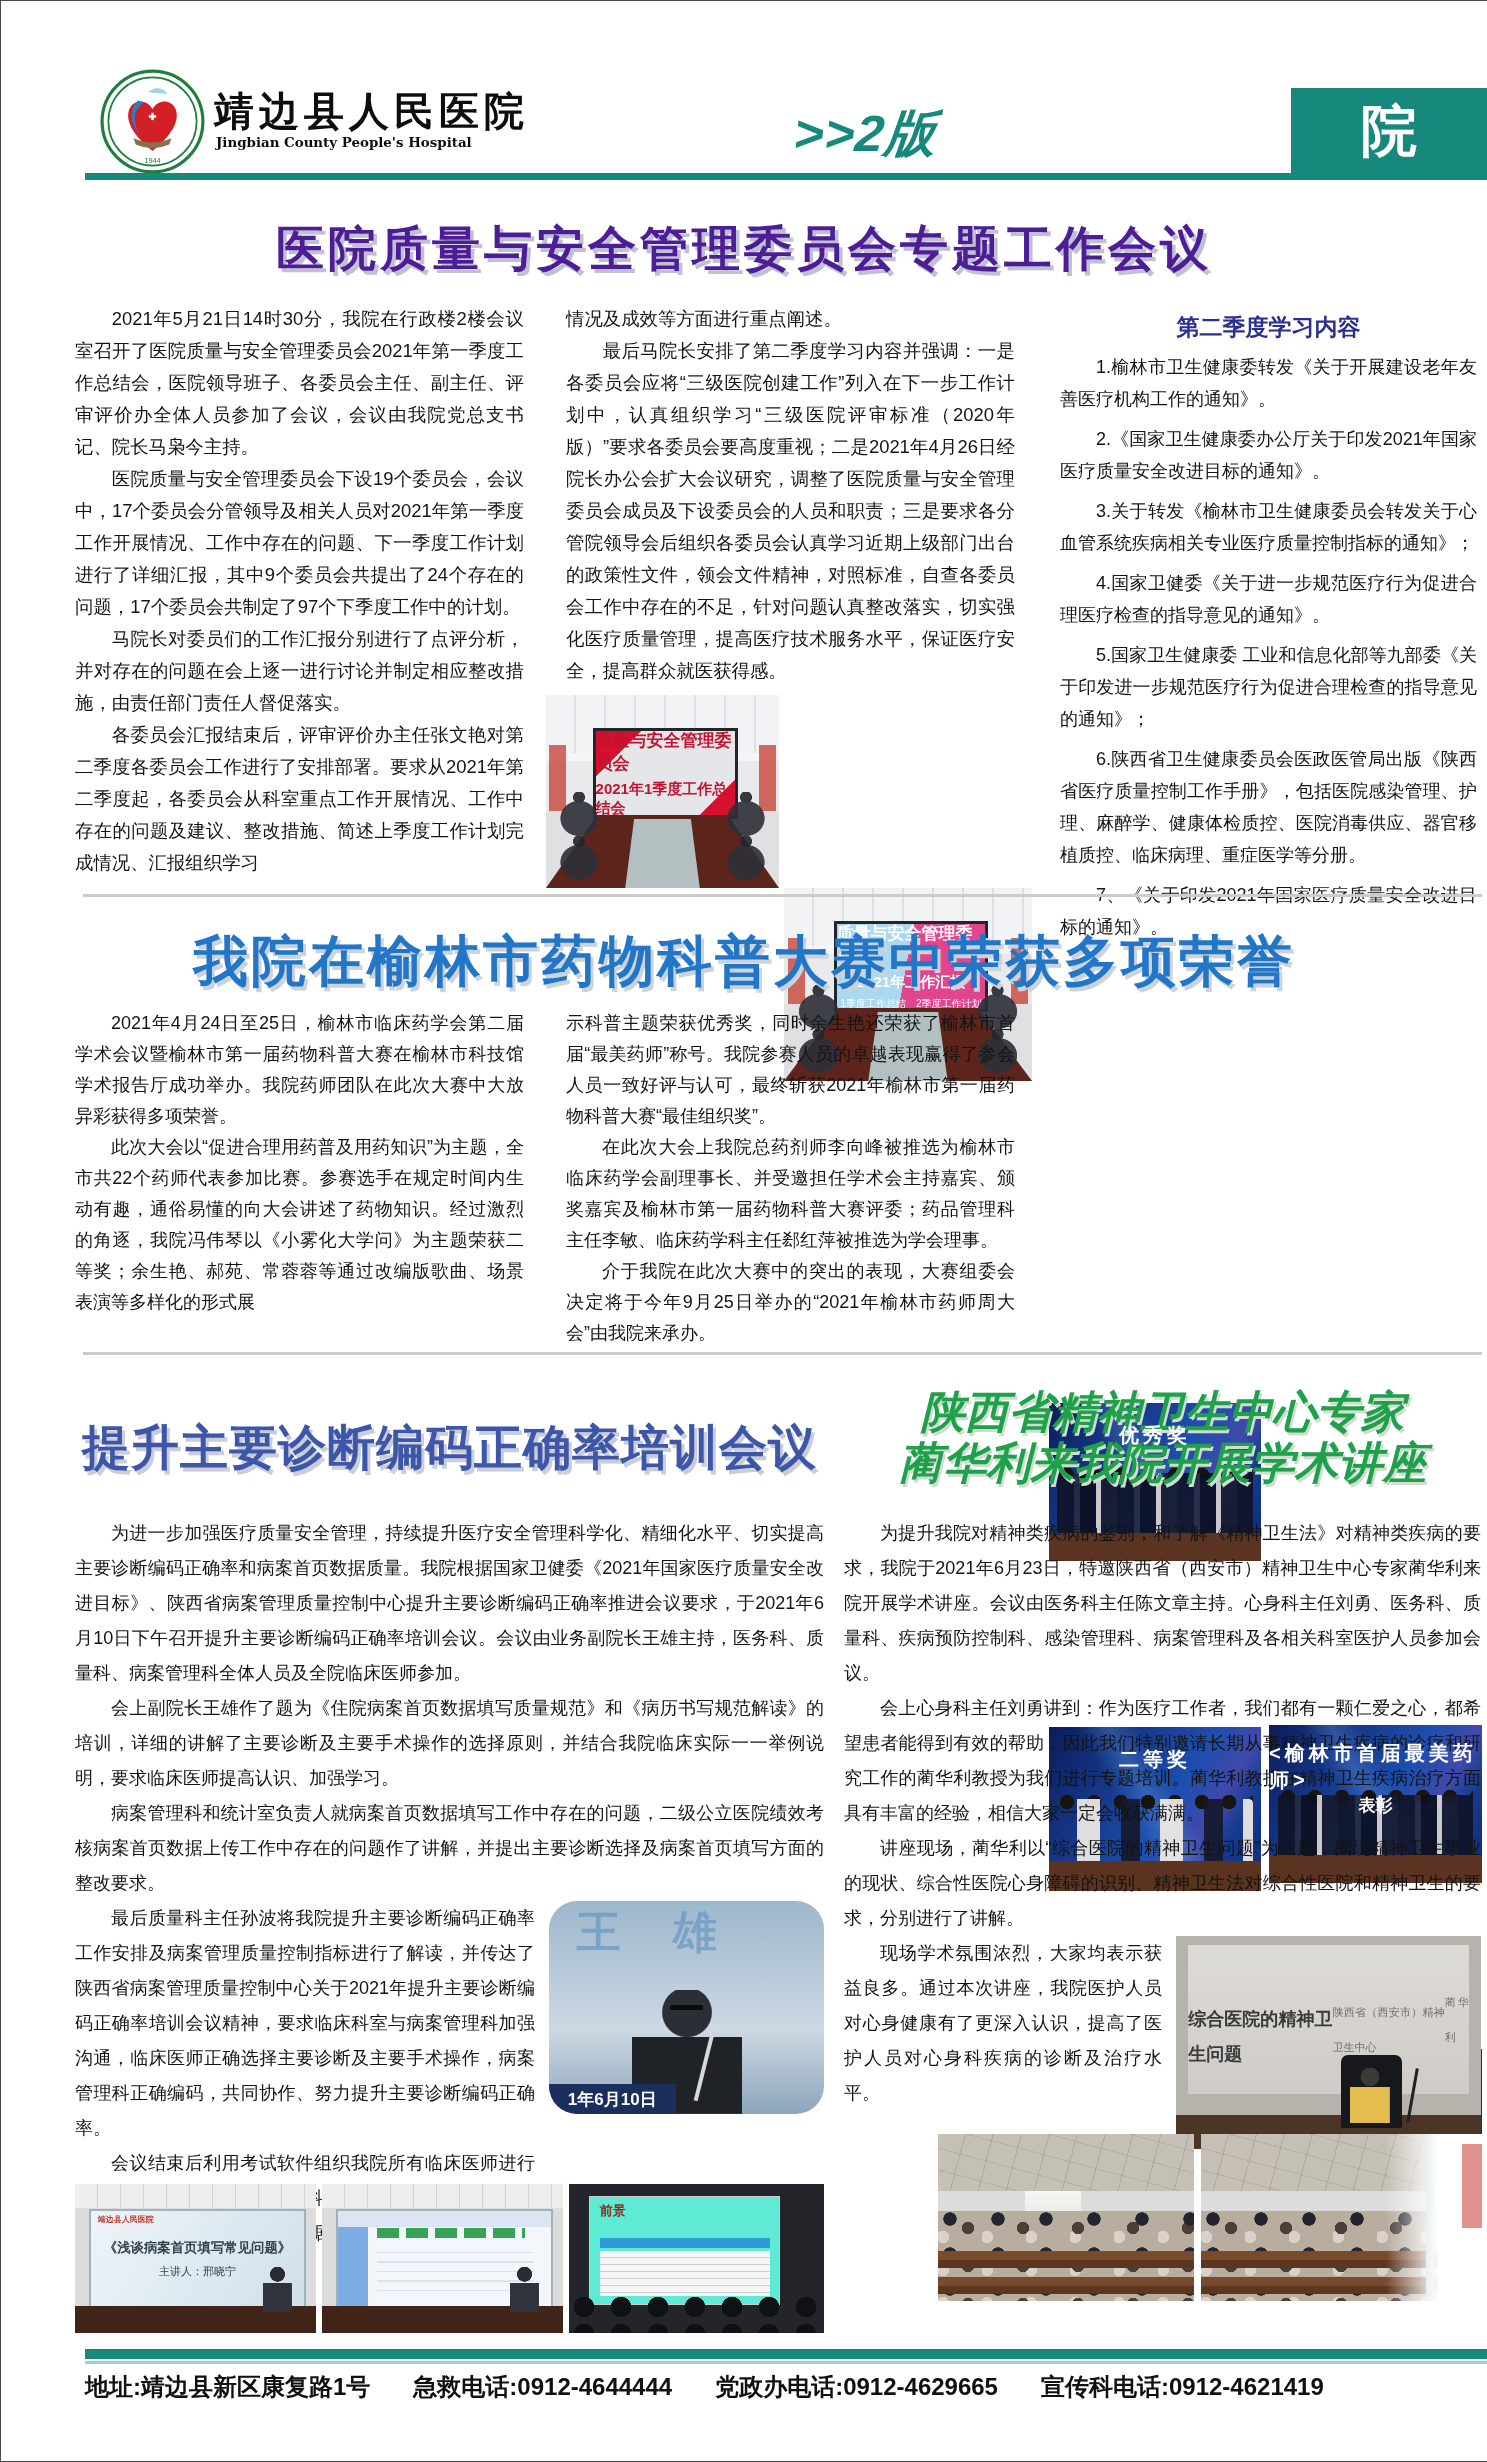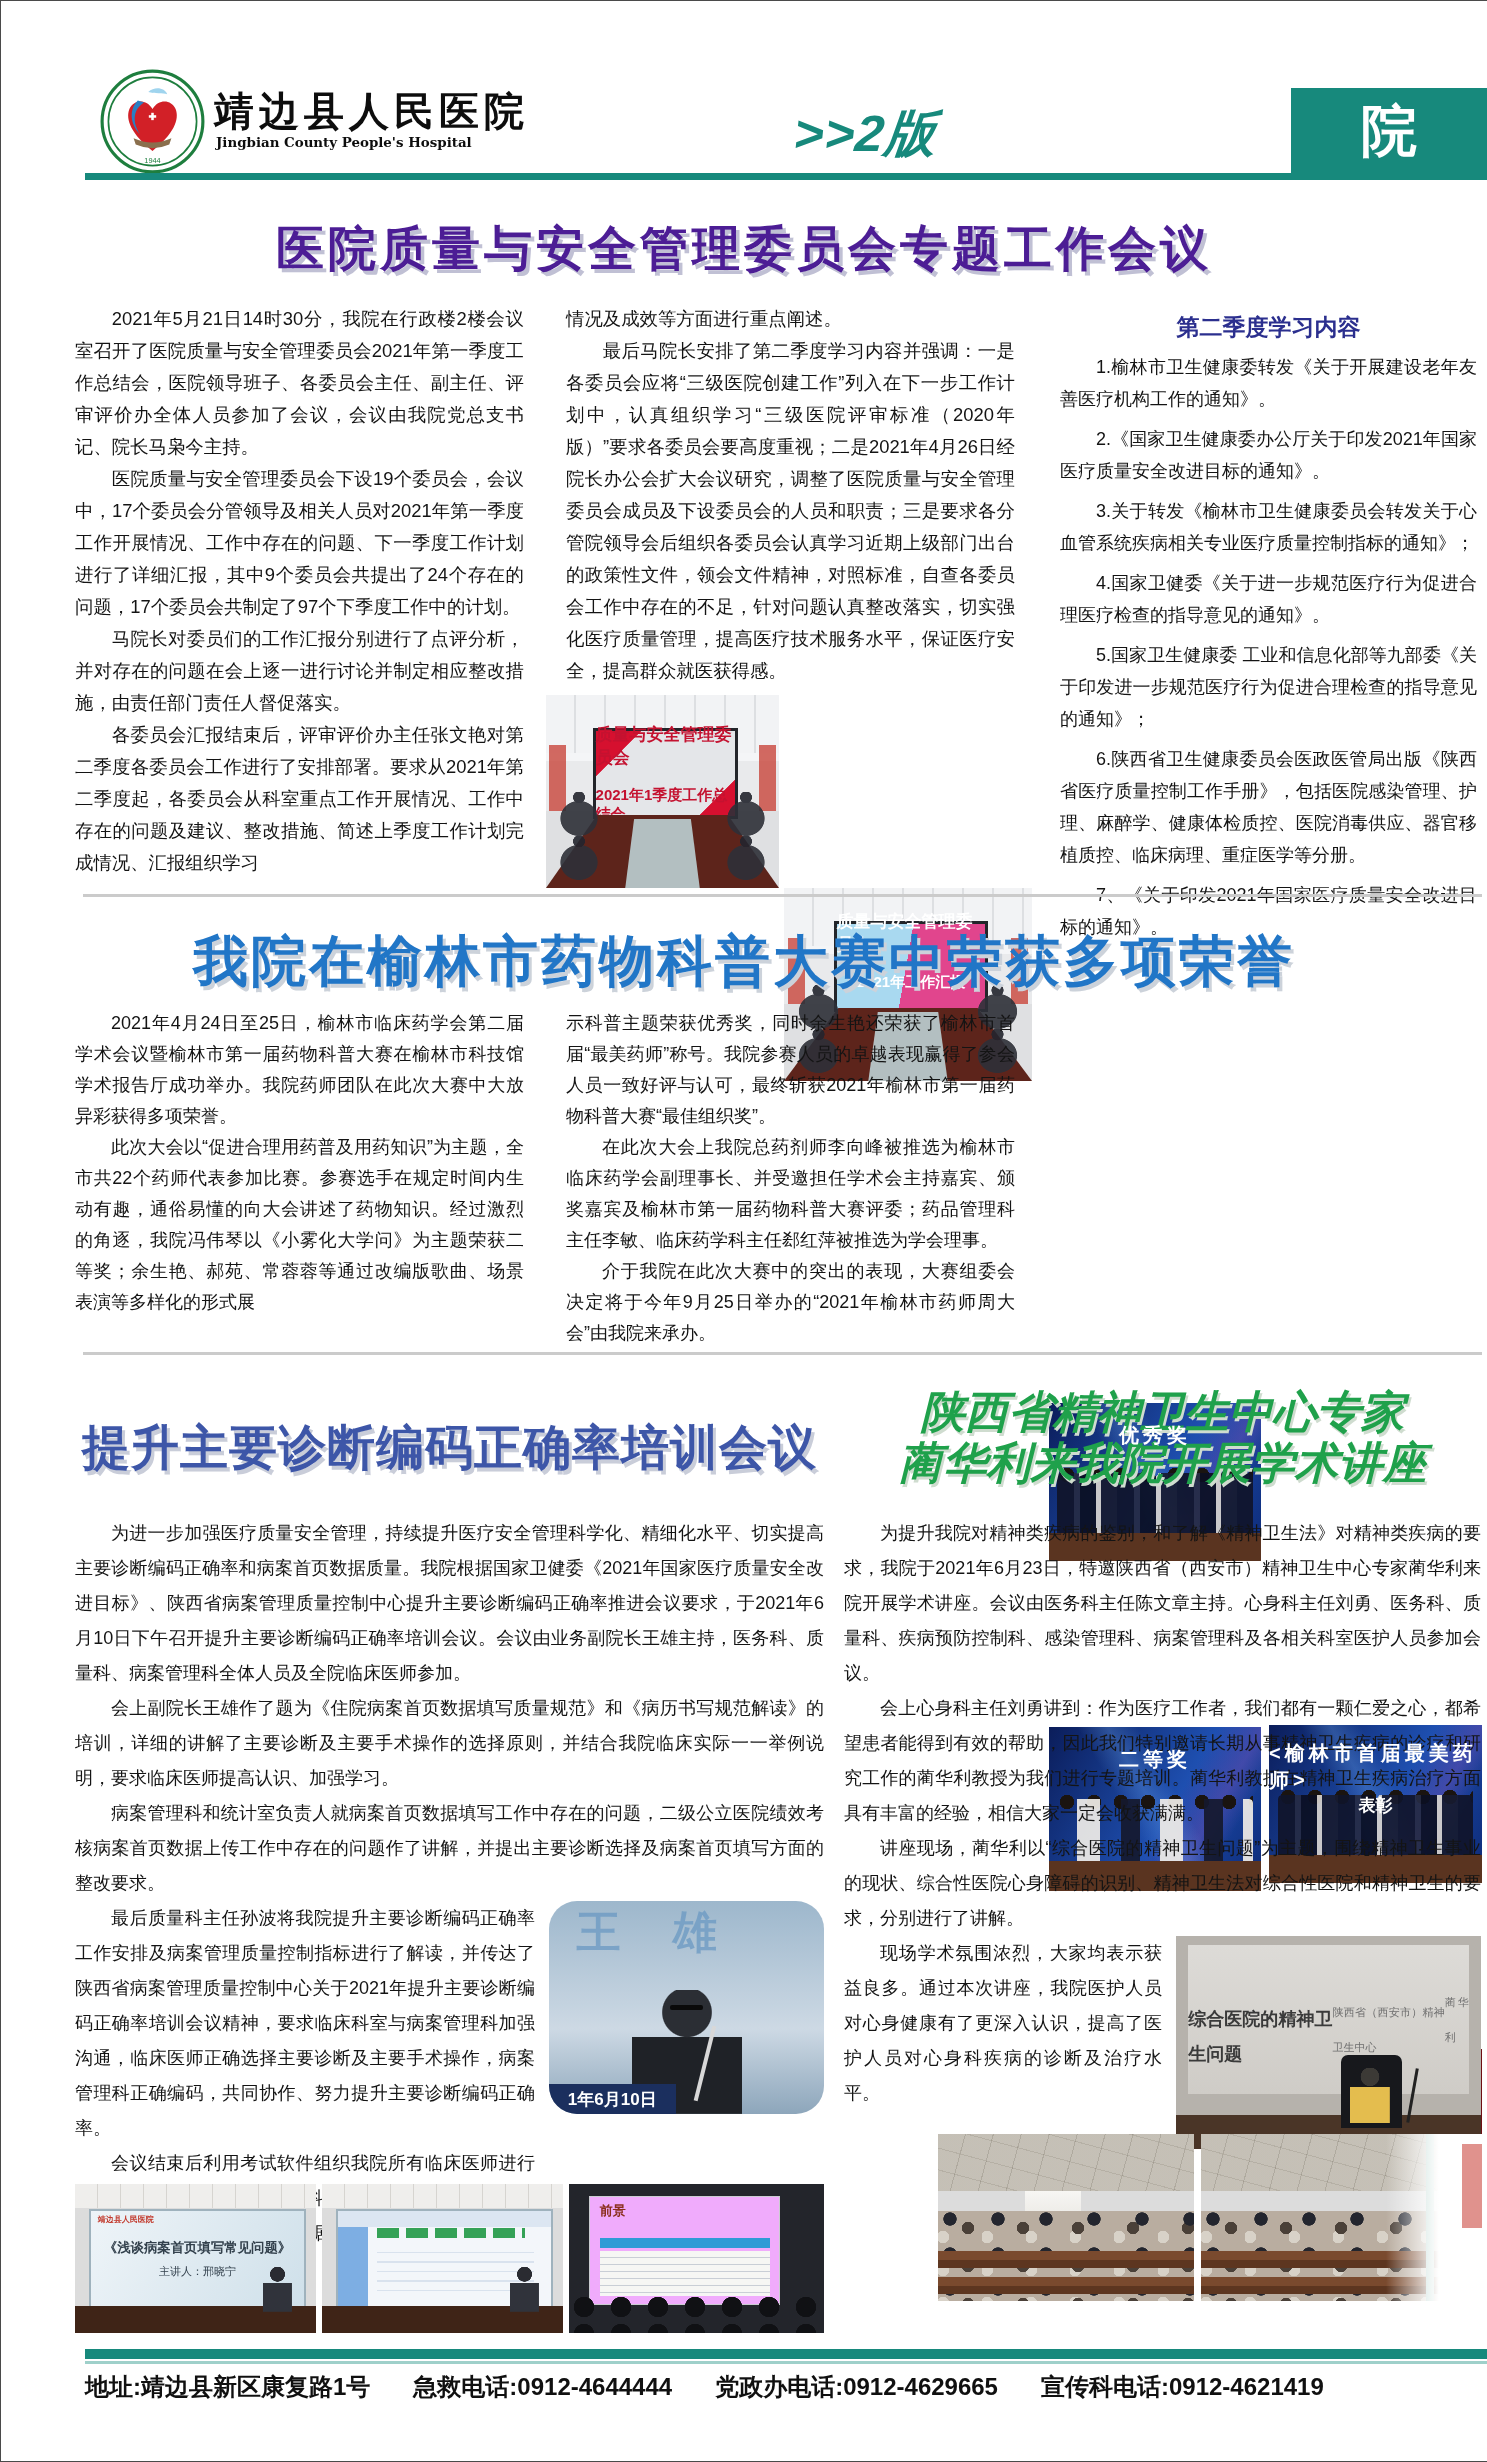--- a/index.html
+++ b/index.html
@@ -49,21 +49,21 @@
   .photo{position:relative;overflow:hidden;background:#dcdcdc;}
   .meeting{background:linear-gradient(#f4f5f7 0 34%,#e9eaec 34% 60%,#dfe0e2 60%);}
   .ceil{position:absolute;left:0;top:0;width:100%;height:30%;
         background:repeating-linear-gradient(90deg,#f2f3f5 0 28px,#d8dade 28px 30px),
                    repeating-linear-gradient(#f2f3f5 0 17px,#d8dade 17px 19px);
         opacity:.8;}
   .wallpanel{position:absolute;top:26%;width:7%;height:34%;background:#c6392f;opacity:.75;}
   .wallpanel.l{left:1.5%;} .wallpanel.r{right:1.5%;}
   .mscreen{position:absolute;left:20%;top:17%;width:60%;height:44%;
            display:flex;flex-direction:column;align-items:center;justify-content:center;
-           gap:17px;border:3px solid #23252a;}
+           gap:5px;border:3px solid #23252a;}
   .mscreen.red{background:linear-gradient(135deg,#d6102f 20%,rgba(0,0,0,0) 20.5%),
                linear-gradient(315deg,#d6102f 16%,rgba(0,0,0,0) 16.5%),#e4e6e9;color:#c41230;}
   .mscreen.pink{background:linear-gradient(100deg,#a9d9f0 47%,#e1458d 47%);color:#ffffff;}
   .scr-l1{font-size:17px;font-weight:bold;}
   .scr-l2{font-size:15px;font-weight:bold;}
   .scr-sub{font-size:10px;}
   .mtable{position:absolute;bottom:0;left:0;width:100%;height:38%;
           background:#5d241b;clip-path:polygon(22% 0,78% 0,100% 100%,0 100%);}
   .mrunner{position:absolute;bottom:0;left:34%;width:32%;height:36%;
           background:#b3bfc1;clip-path:polygon(12% 0,88% 0,100% 100%,0 100%);}
@@ -138,21 +138,21 @@
            background:radial-gradient(circle at 50% 16%,#2a2b31 0 18%,rgba(0,0,0,0) 19%),
                       linear-gradient(#30333b 0 0) bottom/100% 64% no-repeat;}
   .tp-screenB{position:absolute;left:6%;top:17%;width:88%;height:64%;background:#f3f6fa;border:2px solid #9fb2bd;}
   .uib-top{position:absolute;left:0;top:0;width:100%;height:16%;background:#dce6f2;}
   .uib-btns{position:absolute;left:18%;top:18%;width:70%;height:10%;
            background:repeating-linear-gradient(90deg,#35a257 0 22px,#f3f6fa 22px 29px);}
   .uib-side{position:absolute;left:0;top:16%;width:14%;height:84%;background:#4a90d9;opacity:.7;}
   .uib-rows{position:absolute;left:18%;top:34%;width:74%;height:58%;
            background:repeating-linear-gradient(#f3f6fa 0 8px,#d9e2ee 8px 9.4px);}
   .tp-dark{background:#23252b;}
-  .tp-doc{position:absolute;left:8%;top:8%;width:74%;height:72%;background:#f0abfc;
+  .tp-doc{position:absolute;left:8%;top:8%;width:74%;height:72%;background:#5eead4;
            border:1.5px solid #caccd0;font-family:Liberation Serif, serif;}
   .doc-h{position:absolute;left:5%;top:5%;font-size:13px;font-weight:bold;color:#8a2f1d;}
   .doc-bar{position:absolute;left:5%;top:38%;width:90%;height:10%;background:#2f9bd6;}
   .doc-rows{position:absolute;left:5%;top:50%;width:90%;height:42%;
            background:repeating-linear-gradient(#f6f6f4 0 6px,#c9ced6 6px 7px);}
   .aud-heads{position:absolute;bottom:0;left:0;width:100%;height:26%;
            background:radial-gradient(circle at 15px 13px,#101114 0 10px,rgba(0,0,0,0) 10.4px);
            background-size:37px 27px;}
 
   .classroom{height:167px;}

